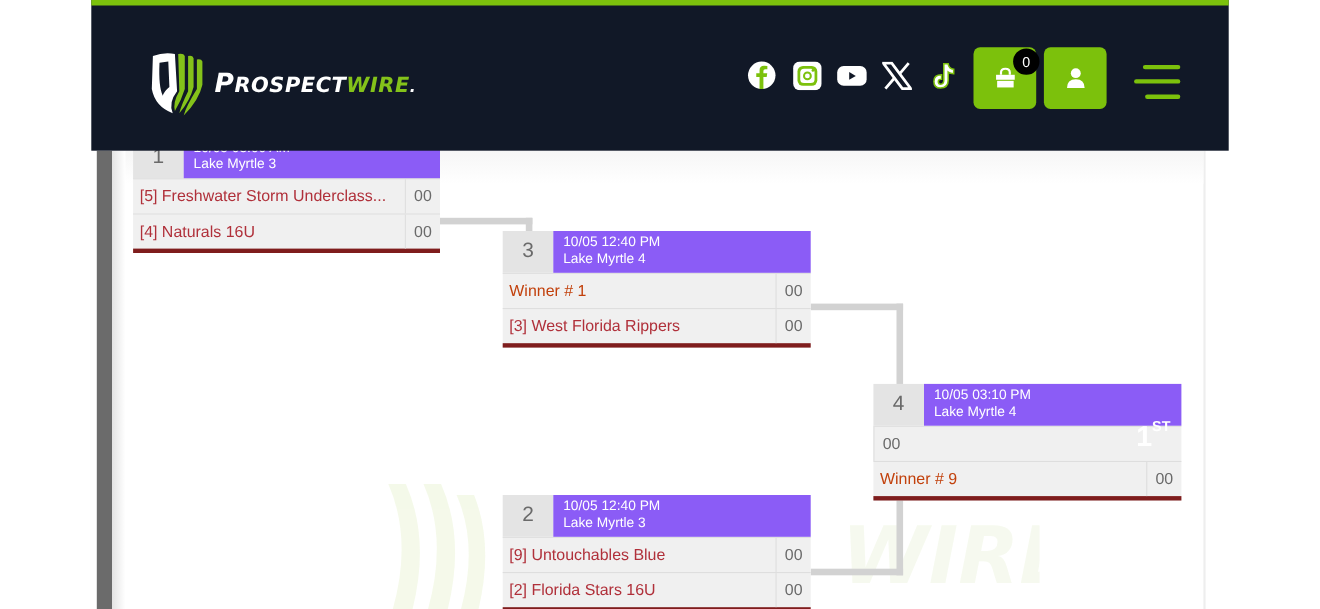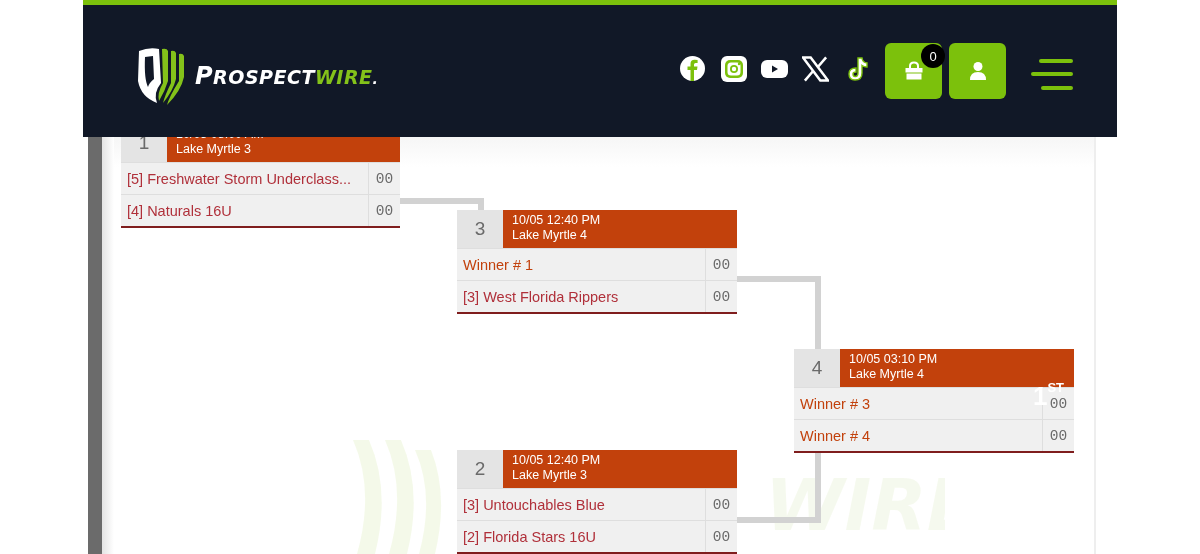--- a/index.html
+++ b/index.html
@@ -67,40 +67,40 @@
 
   
   .conn { position:absolute; background:#d2d2d2; }
   .match { position:absolute; width:280px; }
   .m-head { display:flex; height:38px; }
   .m-num {
     width:46px; background:#e4e4e4; color:#6a6a6a; font-size:19px;
     display:flex; align-items:center; justify-content:center;
   }
   .m-info {
-    flex:1; background:#c2410c; color:#ffffff; font-size:12.5px; line-height:15px;
+    flex:1; background:#8b5cf6; color:#ffffff; font-size:12.5px; line-height:15px;
     padding:3px 0 0 9px; box-sizing:border-box; position:relative;
   }
   .place {
     position:absolute; right:10px; top:3px; color:#ffffff;
     font-size:26px; font-weight:bold; line-height:30px;margin-top:29px;
   }
   .place sup { font-size:13px; vertical-align:top; line-height:14px; }
   .row {
     display:flex; height:31px; background:#f0f0f0; border-top:1px solid #dedede;text-align:right;
   }
-  .row:last-child { border-bottom:2px solid #7f1d1d; }
+  .row:last-child { border-bottom:4px solid #7f1d1d; }
   .team {
     flex:1; font-size:14.5px; display:flex; align-items:center; padding-left:6px;
     white-space:nowrap; overflow:hidden; color:#b0303a;
   }
   .team.placeholder { color:#c2410c; }
   .score {
     width:31px; border-left:1px solid #dedede; color:#6a6a6a; font-size:14.5px;
-    display:flex; align-items:center; justify-content:center;font-family:Liberation Mono, monospace;
+    display:flex; align-items:center; justify-content:center;
   }
 </style>
 </head>
 <body>
 
 <div class="page-frame"></div>
 <div class="left-rail"></div>
 <div class="left-shadow"></div>
 <div class="right-line"></div>
 <div class="top-shade"></div>
@@ -234,38 +234,37 @@
 <div class="match" style="left:794px; top:349px;">
   <div class="m-head">
     <div class="m-num">4</div>
     <div class="m-info">
       <div>10/05 03:10 PM</div>
       <div>Lake Myrtle 4</div>
       <div class="place"><span>1</span><sup>ST</sup></div>
     </div>
   </div>
   <div class="row">
-    <div class="team placeholder">Winner # 3</div>
-    <div class="score">00</div>
-  </div>
-  <div class="row">
-    <div class="team placeholder">Winner # 4</div>
+    <div class="score">00</div>
+  </div>
+  <div class="row">
+    <div class="team placeholder">Winner # 9</div>
     <div class="score">00</div>
   </div>
 </div>
 
 <div class="match" style="left:457px; top:450px;">
   <div class="m-head">
     <div class="m-num">2</div>
     <div class="m-info">
       <div>10/05 12:40 PM</div>
       <div>Lake Myrtle 3</div>
     </div>
   </div>
   <div class="row">
-    <div class="team">[3] Untouchables Blue</div>
+    <div class="team">[9] Untouchables Blue</div>
     <div class="score">00</div>
   </div>
   <div class="row">
     <div class="team">[2] Florida Stars 16U</div>
     <div class="score">00</div>
   </div>
 </div>
 
 </body></html>

